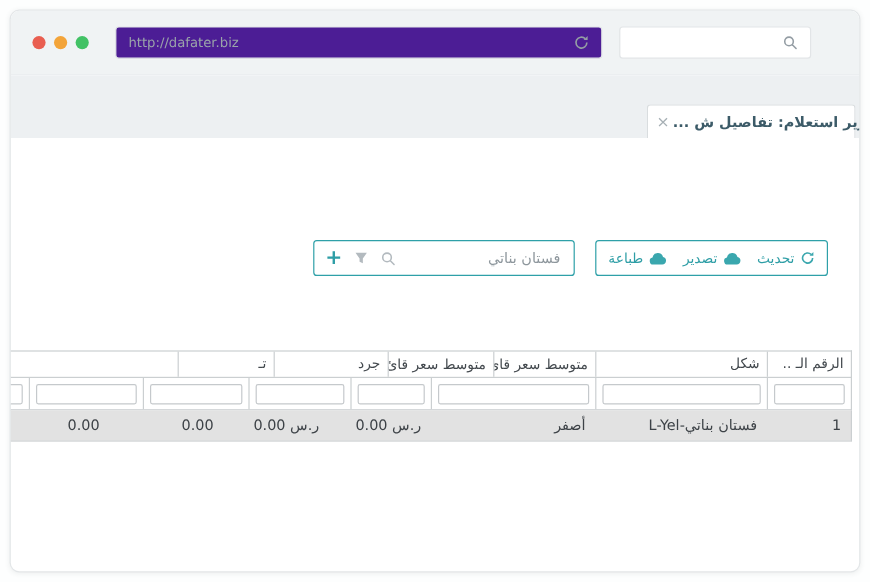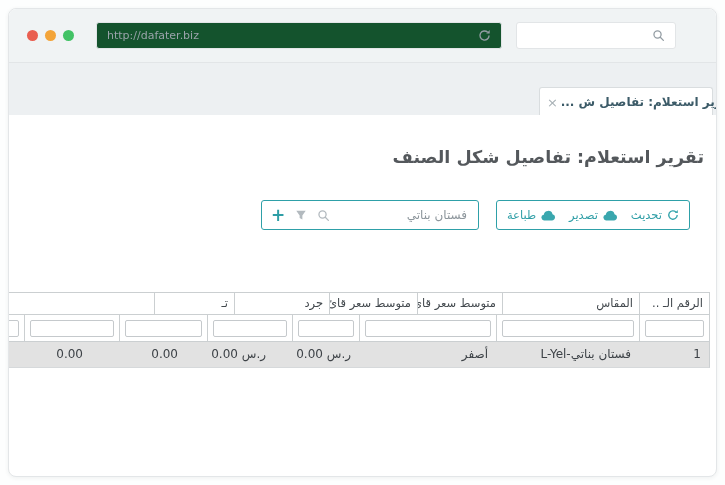--- a/index.html
+++ b/index.html
@@ -17,21 +17,21 @@
     position:absolute;left:0;top:0;right:0;height:54px;background:#f0f3f4;
     border-bottom:1px solid #e2e5e7;border-radius:7px 7px 0 0;
     display:flex;align-items:center;padding:0 18px;box-sizing:border-box;
   }
   .dots{display:flex;gap:7px;align-items:center;}
   .dot{width:11px;height:11px;border-radius:50%;}
   .dot.red{background:#e95e50;}
   .dot.yellow{background:#f3a439;}
   .dot.green{background:#42c265;}
   .urlbox{
-    margin-left:22px;width:406px;height:27px;background:#14532d;
+    margin-left:22px;width:406px;height:27px;background:#4c1d95;
     border:1px solid #e2e5e7;border-radius:3px;display:flex;align-items:center;
     padding:0 10px;box-sizing:border-box;
   }
   .urltext{flex:1;font-size:11px;color:#9aa3aa;text-align:left;direction:ltr;}
   .chrome-icon{color:#949da4;display:flex;align-items:center;}
   .searchbox{
     margin-left:14px;width:160px;height:27px;background:#fff;
     border:1px solid #e2e5e7;border-radius:3px;display:flex;align-items:center;
     justify-content:flex-end;padding:0 10px;box-sizing:border-box;
   }
@@ -132,21 +132,20 @@
     </div>
   </div>
 
   <div class="tabbar">
     <div class="tab">
       <span class="tab-close">×</span>
       <span class="tab-title">تقرير استعلام: تفاصيل ش ...</span>
     </div>
   </div>
 
-  <div class="page-title">تقرير استعلام: تفاصيل شكل الصنف</div>
 
   <div class="teal-box actions-box">
     <span class="action">
       <span class="ic">
         <svg width="12" height="12" viewBox="0 0 16 16">
             <path d="M13.6 8a5.6 5.6 0 1 1-1.7-4" fill="none" stroke="currentColor" stroke-width="1.8"></path>
             <path d="M14.4 1.2v4.2h-4.2z" fill="currentColor"></path>
           </svg>
       </span>
       <span>تحديث</span>
@@ -185,21 +184,21 @@
     </span>
     <span class="fb-icon teal">
       <span class="plus-glyph">+</span>
     </span>
   </div>
 
   <div class="tbl">
 
     <div class="trow thead">
       <div class="th c0">الرقم الـ ..</div>
-      <div class="th c2">المقاس</div>
+      <div class="th c1">شكل</div>
       <div class="th c4">متوسط سعر قائ ..</div>
       <div class="th c5">متوسط سعر قائ ..</div>
       <div class="th c6">جرد</div>
       <div class="th c7">تـ</div>
     </div>
 
     <div class="trow tfilter">
       <div class="tf c0">
           <input type="text" style="">
         </div>

